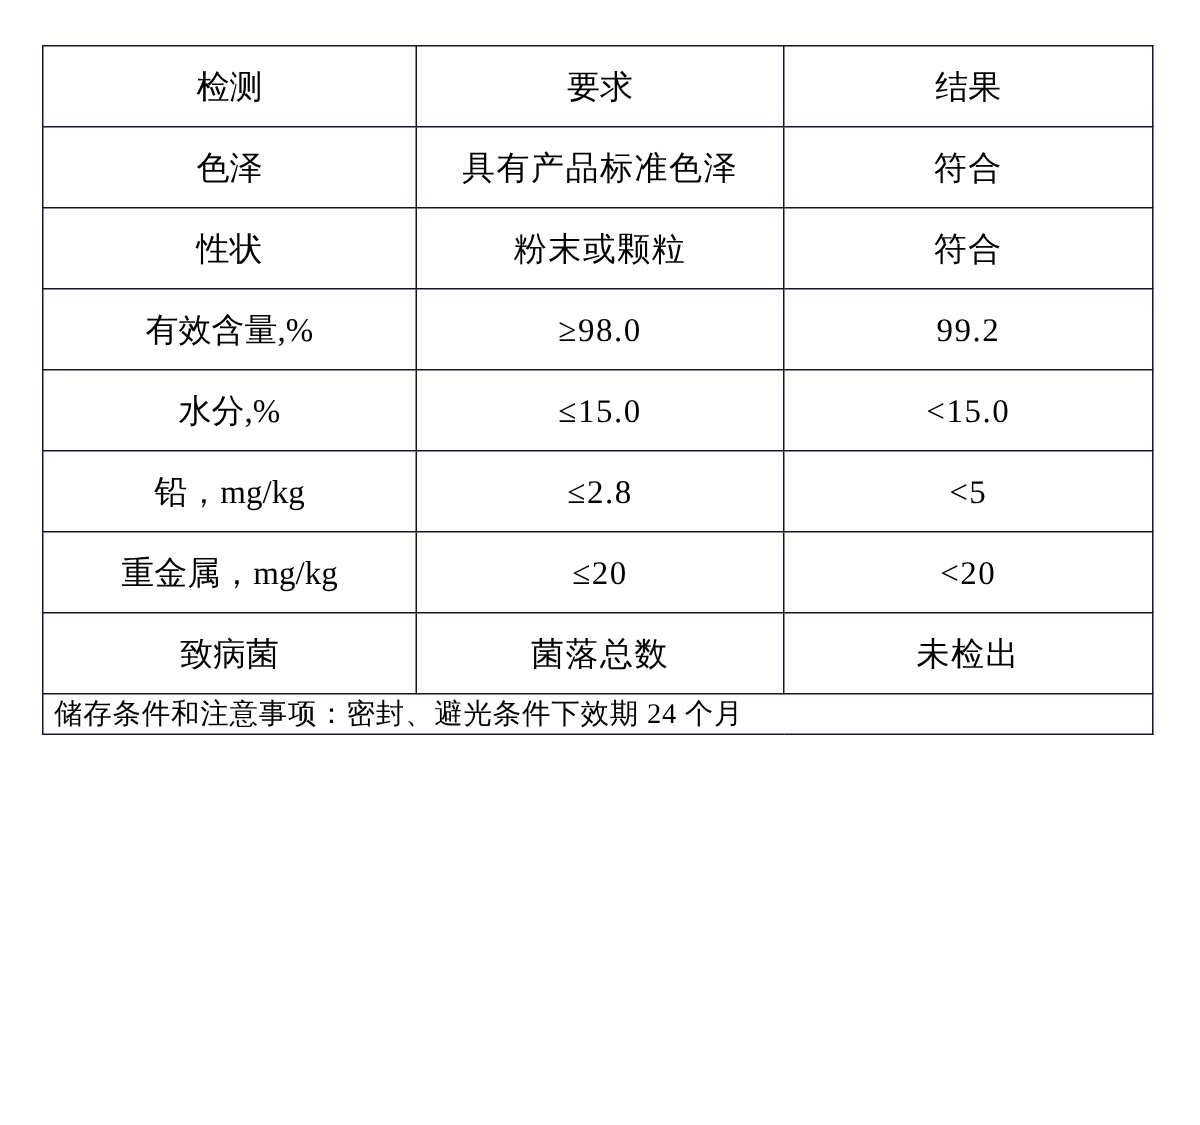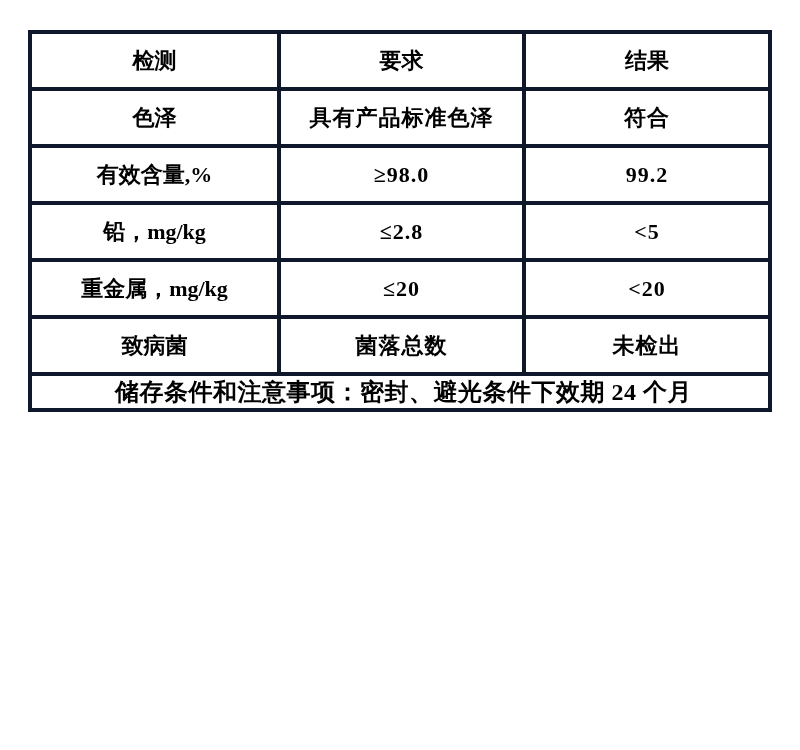--- a/index.html
+++ b/index.html
@@ -17,34 +17,34 @@
   .doc-table {
     position: absolute;
     left: 28px;
     top: 30px;
     width: 740px;
     border-collapse: collapse;
     table-layout: fixed;
   }
   .doc-table th,
   .doc-table td {
-    border: 4px solid #0f172a;
+    border: 1px solid #0f172a;
     text-align: center;
     vertical-align: middle;
     font-size: 22px;
-    font-weight: bold;
+    font-weight: normal;
     padding: 0;
     height: 53px;
     overflow: hidden;
     white-space: nowrap;
   }
   .doc-table .footer-cell {
     height: 26px;
-    text-align: center;
-    font-size: 24px;
+    text-align: left;
+    font-size: 19px;
     padding-left: 7px;
     letter-spacing: 0.5px;
   }
   .doc-table .req-cell,
   .doc-table .res-cell {
     letter-spacing: 1px;
     text-align: center;
   }
 </style>
 </head>
@@ -63,23 +63,33 @@
       <th>结果</th>
     </tr>
   </thead>
   <tbody>
     <tr>
       <td class="test-cell">色泽</td>
       <td class="req-cell">具有产品标准色泽</td>
       <td class="res-cell">符合</td>
     </tr>
     <tr>
+      <td class="test-cell">性状</td>
+      <td class="req-cell">粉末或颗粒</td>
+      <td class="res-cell">符合</td>
+    </tr>
+    <tr>
       <td class="test-cell">有效含量,%</td>
       <td class="req-cell">≥98.0</td>
       <td class="res-cell">99.2</td>
+    </tr>
+    <tr>
+      <td class="test-cell">水分,%</td>
+      <td class="req-cell">≤15.0</td>
+      <td class="res-cell">&lt;15.0</td>
     </tr>
     <tr>
       <td class="test-cell">铅，mg/kg</td>
       <td class="req-cell">≤2.8</td>
       <td class="res-cell">&lt;5</td>
     </tr>
     <tr>
       <td class="test-cell">重金属，mg/kg</td>
       <td class="req-cell">≤20</td>
       <td class="res-cell">&lt;20</td>

